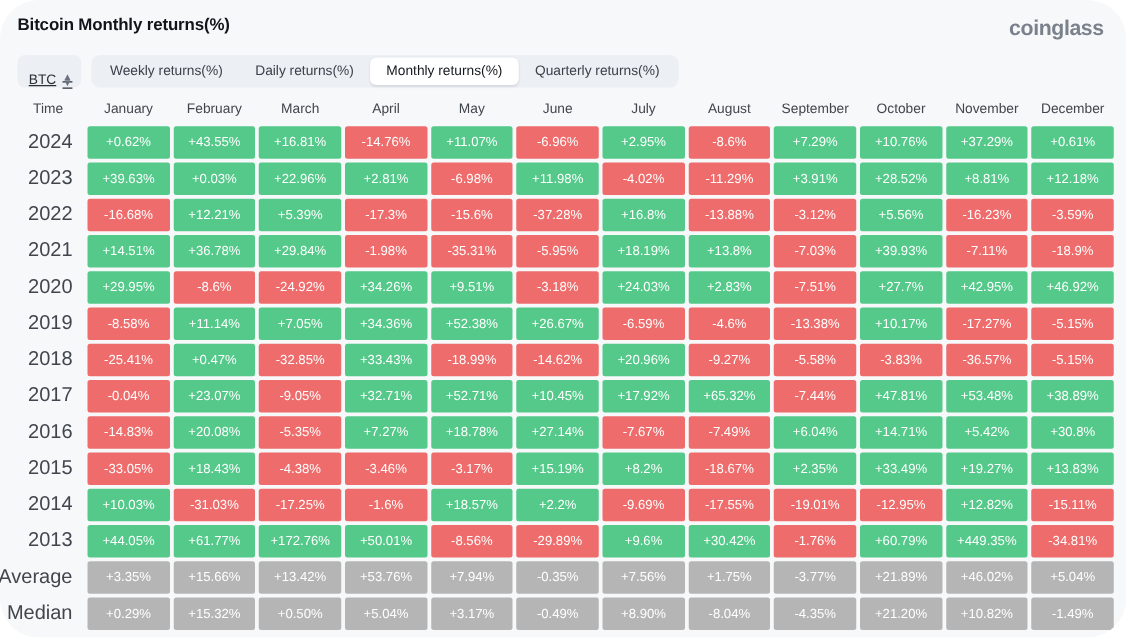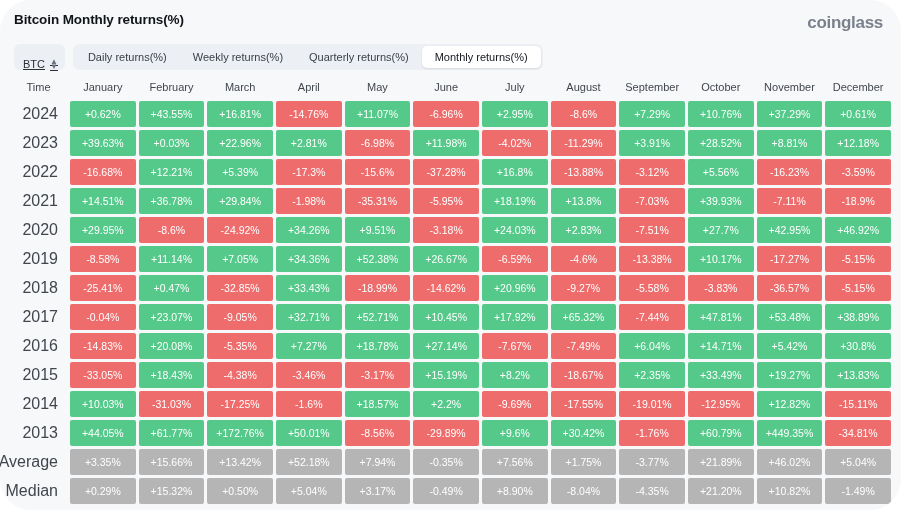--- a/index.html
+++ b/index.html
@@ -151,24 +151,24 @@
 
   <div class="toolbar">
     <div class="symbol-select">
       <span>BTC</span>
       <span class="stepper-icon">
         <span>▲</span>
           <span>▼</span>
       </span>
     </div>
     <div class="tabs" id="tabs">
+        <div class="tab">Weekly returns(%)</div>
         <div class="tab">Daily returns(%)</div>
-        <div class="tab">Weekly returns(%)</div>
+        <div class="tab active">Monthly returns(%)</div>
         <div class="tab">Quarterly returns(%)</div>
-        <div class="tab active">Monthly returns(%)</div>
       </div>
   </div>
 
   <div class="grid" id="grid">
       <div class="hcell">Time</div>
       <div class="hcell">January</div>
       <div class="hcell">February</div>
       <div class="hcell">March</div>
       <div class="hcell">April</div>
       <div class="hcell">May</div>
@@ -332,21 +332,21 @@
       <div class="cell pos">+9.6%</div>
       <div class="cell pos">+30.42%</div>
       <div class="cell neg">-1.76%</div>
       <div class="cell pos">+60.79%</div>
       <div class="cell pos">+449.35%</div>
       <div class="cell neg">-34.81%</div>
       <div class="rowlabel">Average</div>
       <div class="cell stat">+3.35%</div>
       <div class="cell stat">+15.66%</div>
       <div class="cell stat">+13.42%</div>
-      <div class="cell stat">+52.18%</div>
+      <div class="cell stat">+53.76%</div>
       <div class="cell stat">+7.94%</div>
       <div class="cell stat">-0.35%</div>
       <div class="cell stat">+7.56%</div>
       <div class="cell stat">+1.75%</div>
       <div class="cell stat">-3.77%</div>
       <div class="cell stat">+21.89%</div>
       <div class="cell stat">+46.02%</div>
       <div class="cell stat">+5.04%</div>
       <div class="rowlabel">Median</div>
       <div class="cell stat">+0.29%</div>

